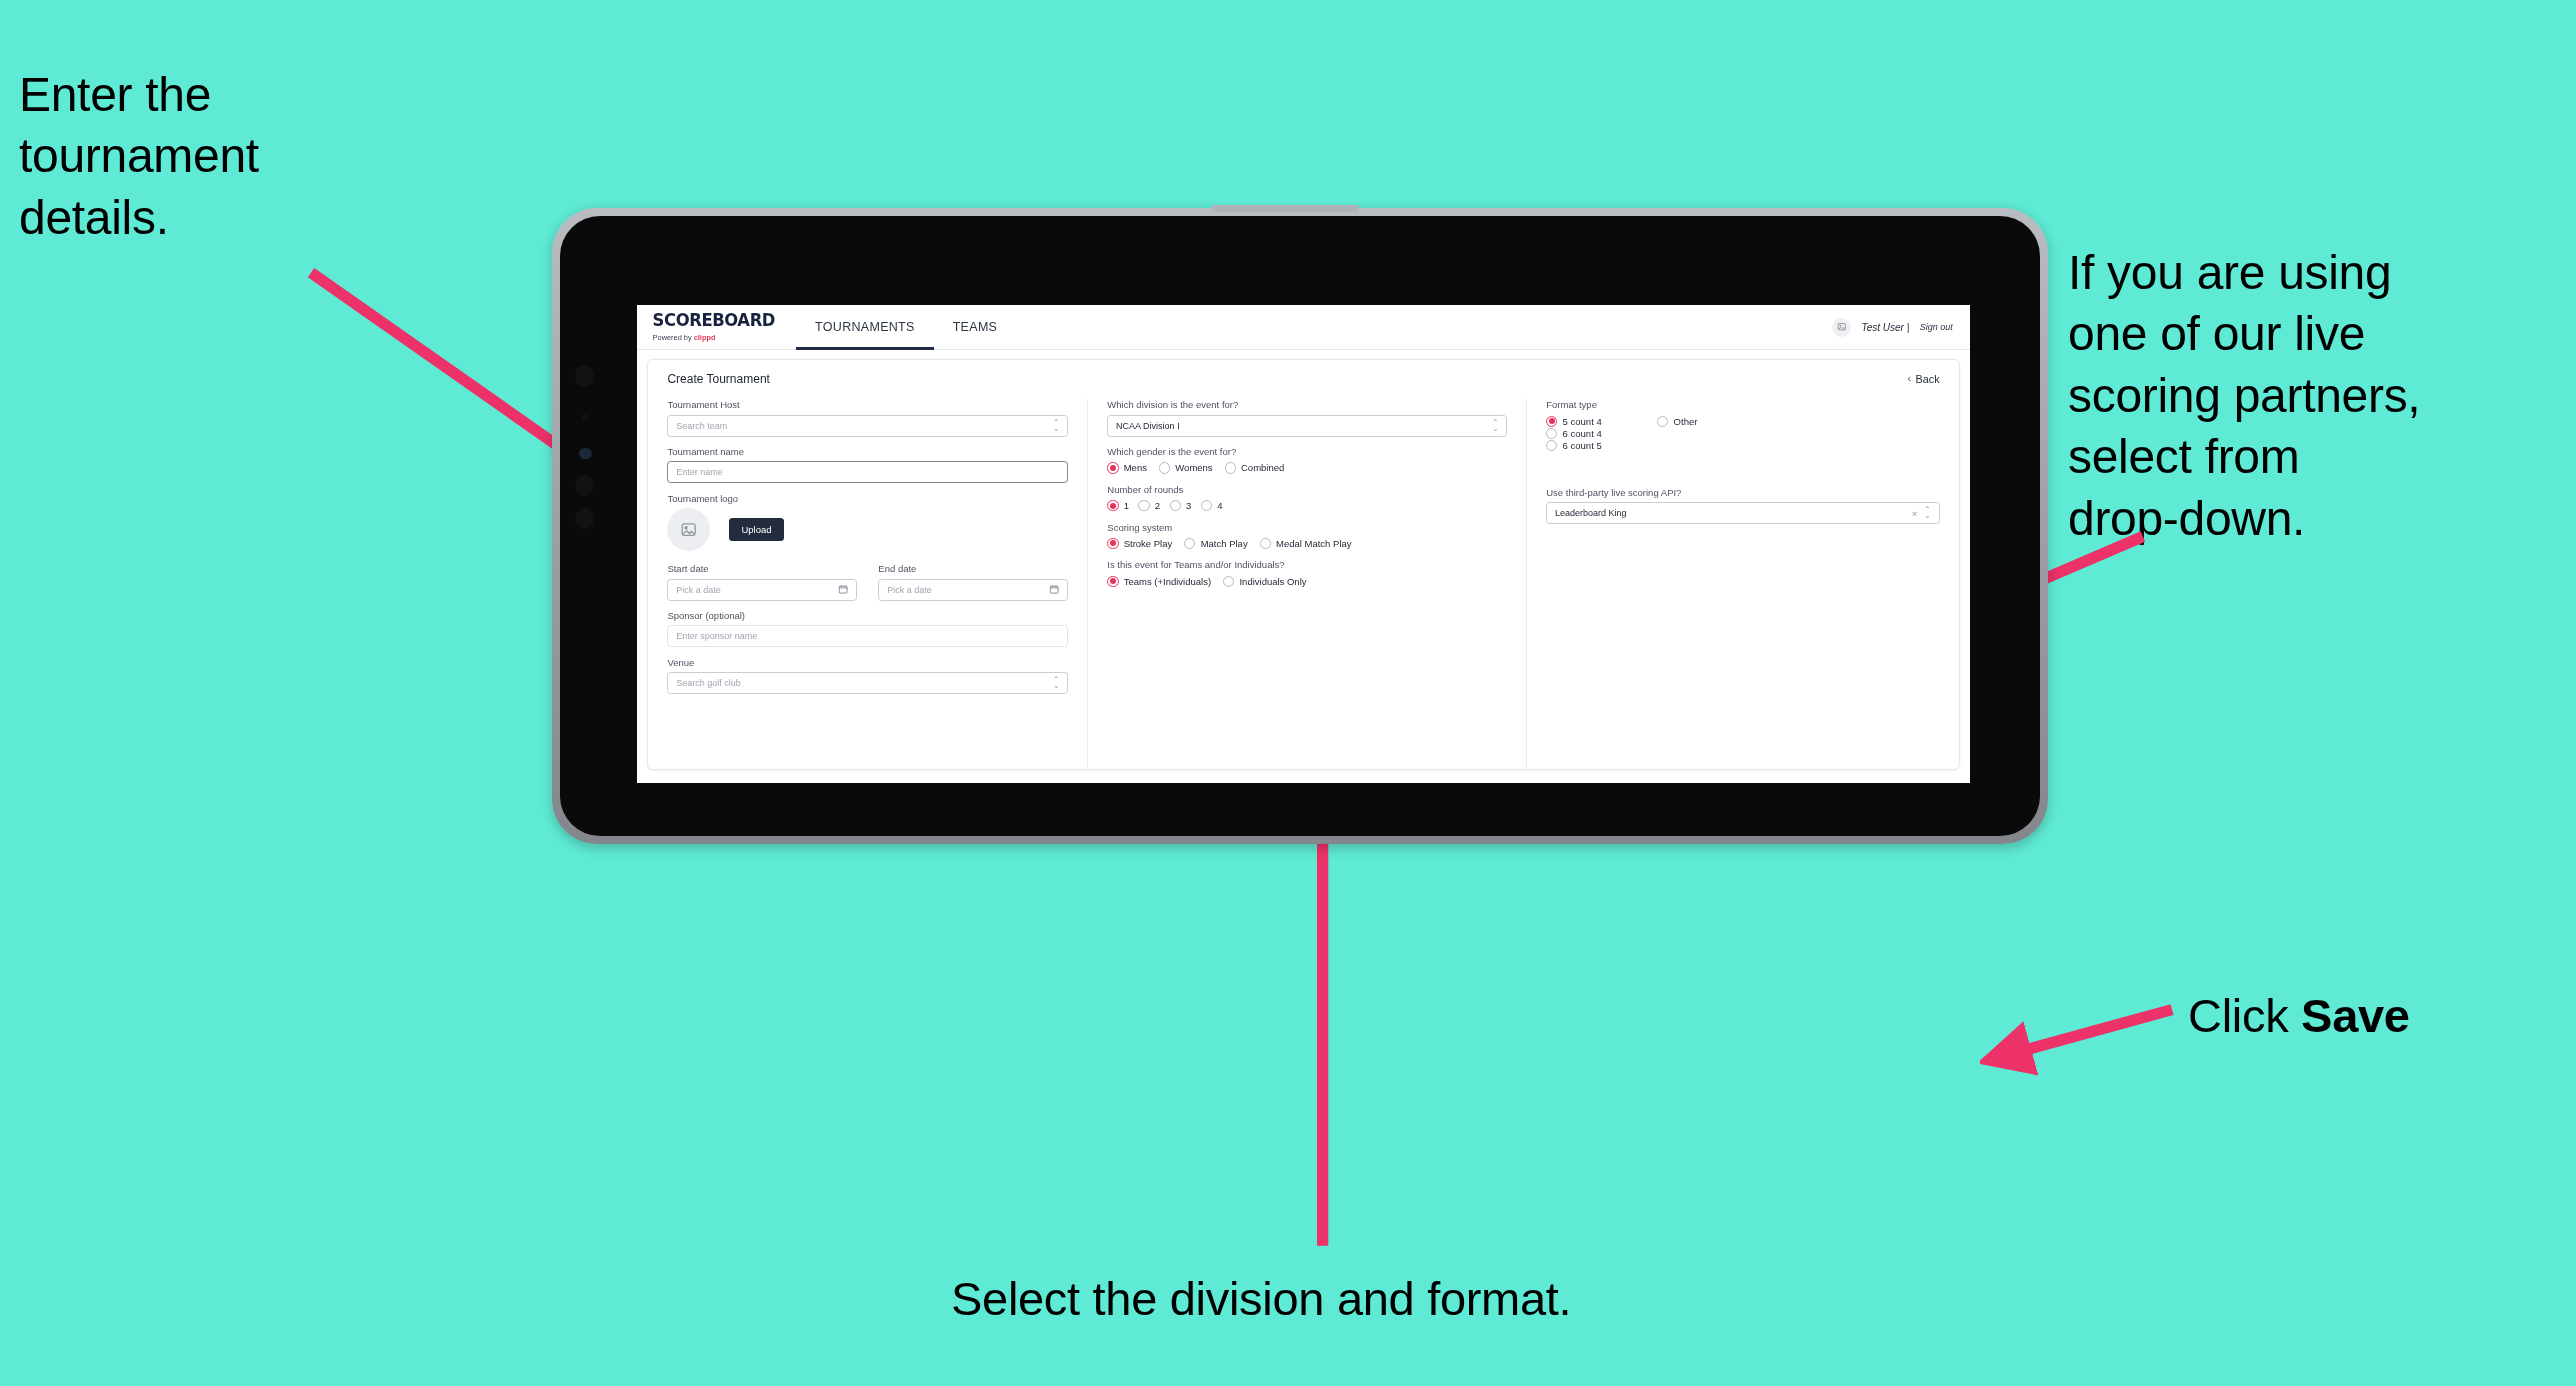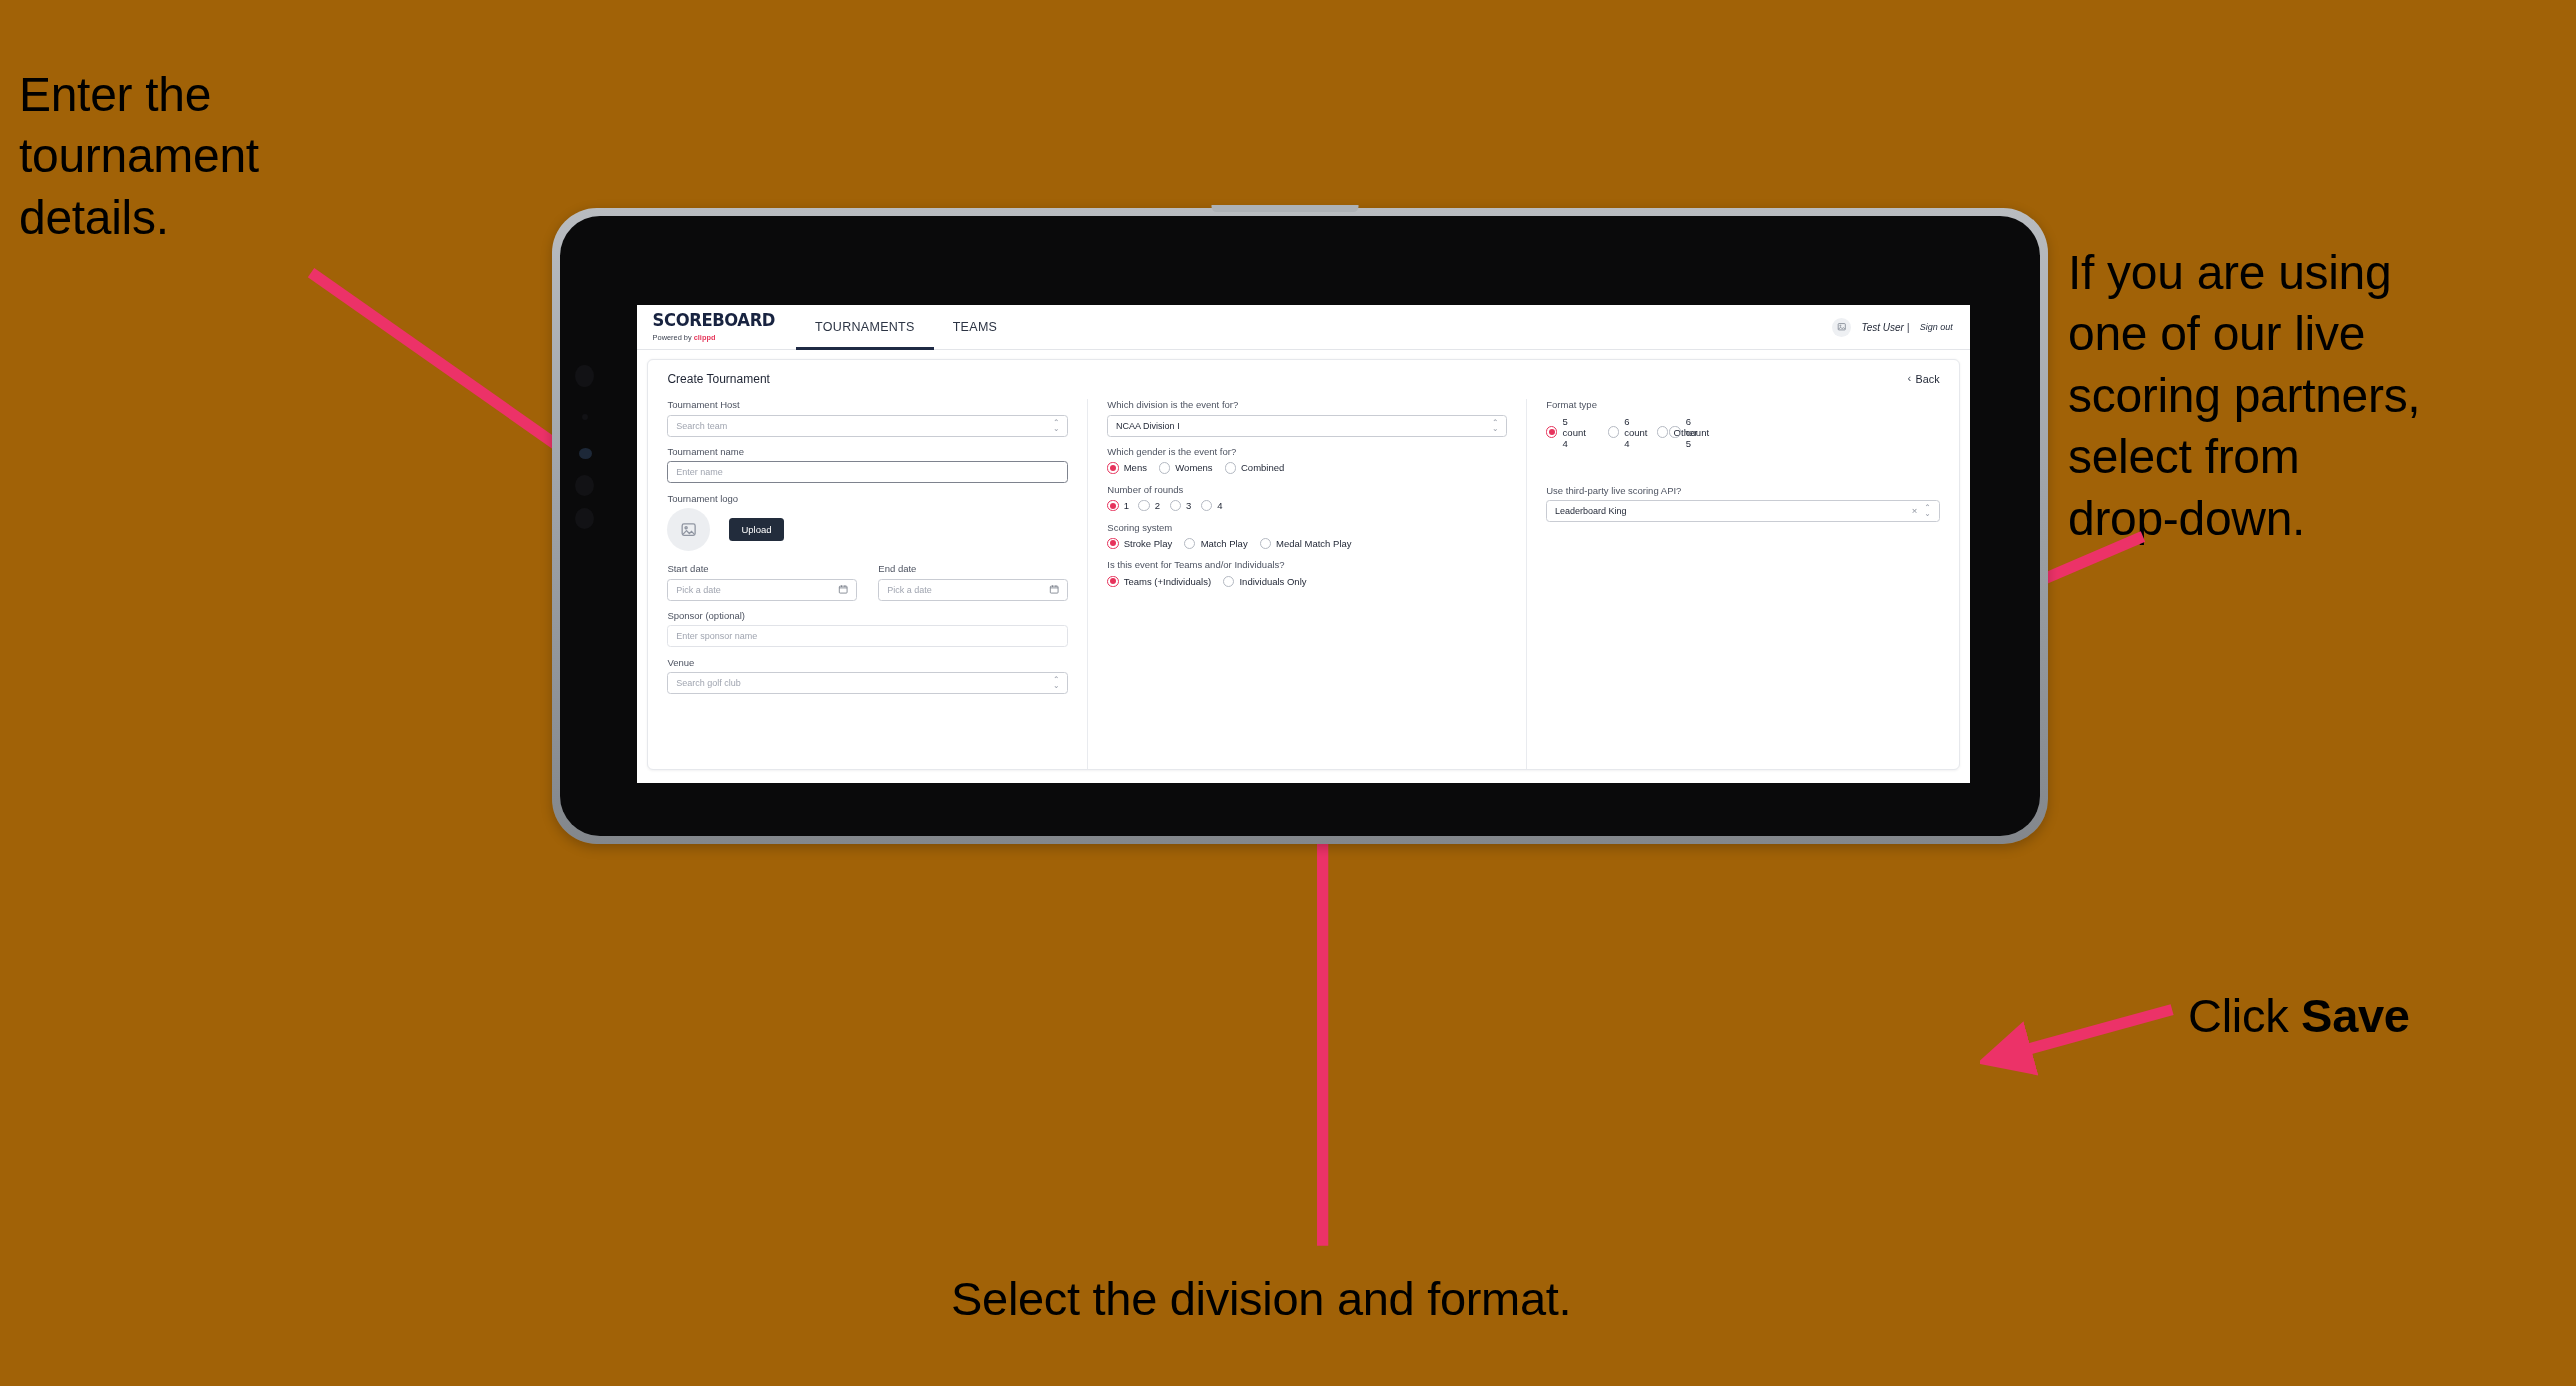--- a/index.html
+++ b/index.html
@@ -5,21 +5,21 @@
   * { box-sizing: border-box; margin: 0; padding: 0; }
 
   html, body {
     width: 2576px;
     height: 1386px;
     background: #ffffff;
     font-family: "Liberation Sans", sans-serif;
     overflow: hidden;
   }
 
-  #stage { position: relative; width: 2576px; height: 1386px; background: #a16207; }
+  #stage { position: relative; width: 2576px; height: 1386px; background: #5eead4; }
 
   
   .annot {
     position: absolute;
     color: #000;
     font-family: "Liberation Sans", sans-serif;
     font-size: 48px;
     line-height: 1.28;
     letter-spacing: -0.3px;
     white-space: pre-wrap;
@@ -234,21 +234,21 @@
     content: "";
     position: absolute; left: 50%; top: 50%;
     width: 6px; height: 6px; border-radius: 50%;
     background: #e6335c;
     transform: translate(-50%,-50%);
   }
   .grp-label { font-size: 9.5px; color: #4d5361; margin-bottom: 5.2px; display: block; }
 
   
   .fmt-wrap { display: flex; }
-  .fmt-col { display: flex; flex-direction: row; gap: 22px; }
+  .fmt-col { display: flex; flex-direction: column; gap: 1px; }
   .fmt-col-a { width: 111px; }
 
   
   .card-foot {
     border-top: 0.9px solid #e6e8ec;
     height: 40px;
     display: flex; align-items: center; justify-content: flex-end;
     gap: 15.6px;
     padding-right: 19px;
     background: #fff;

